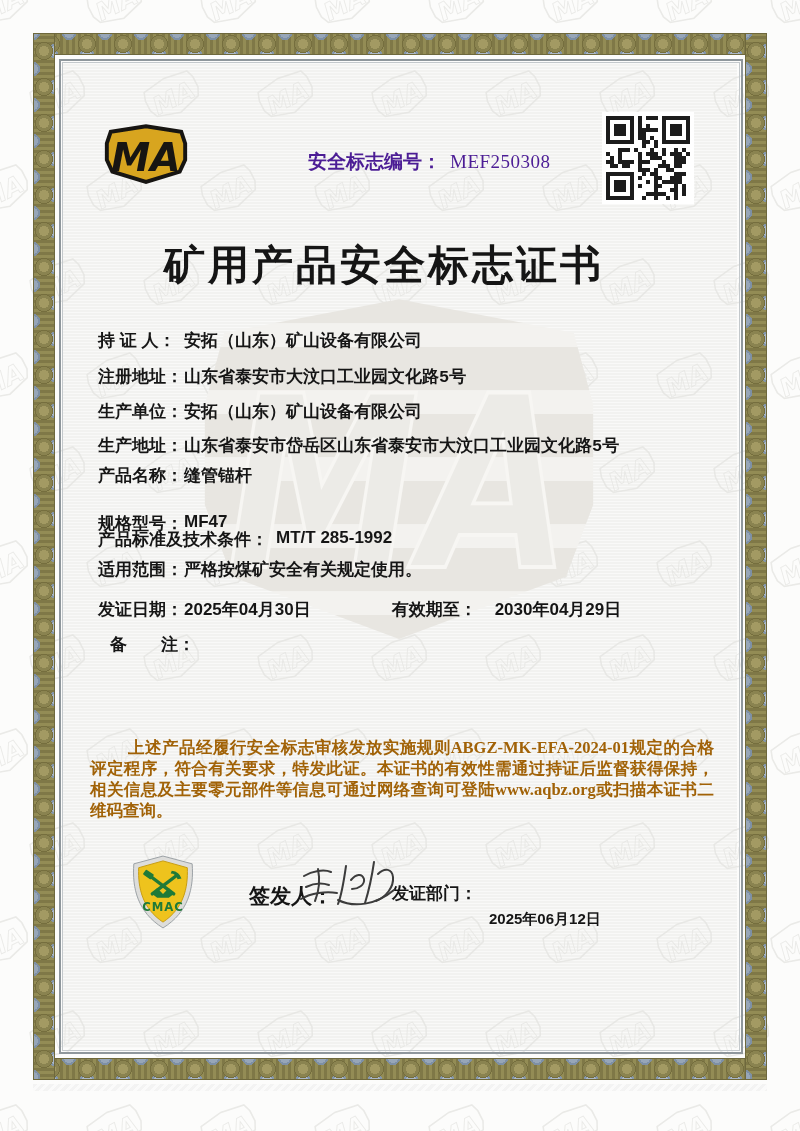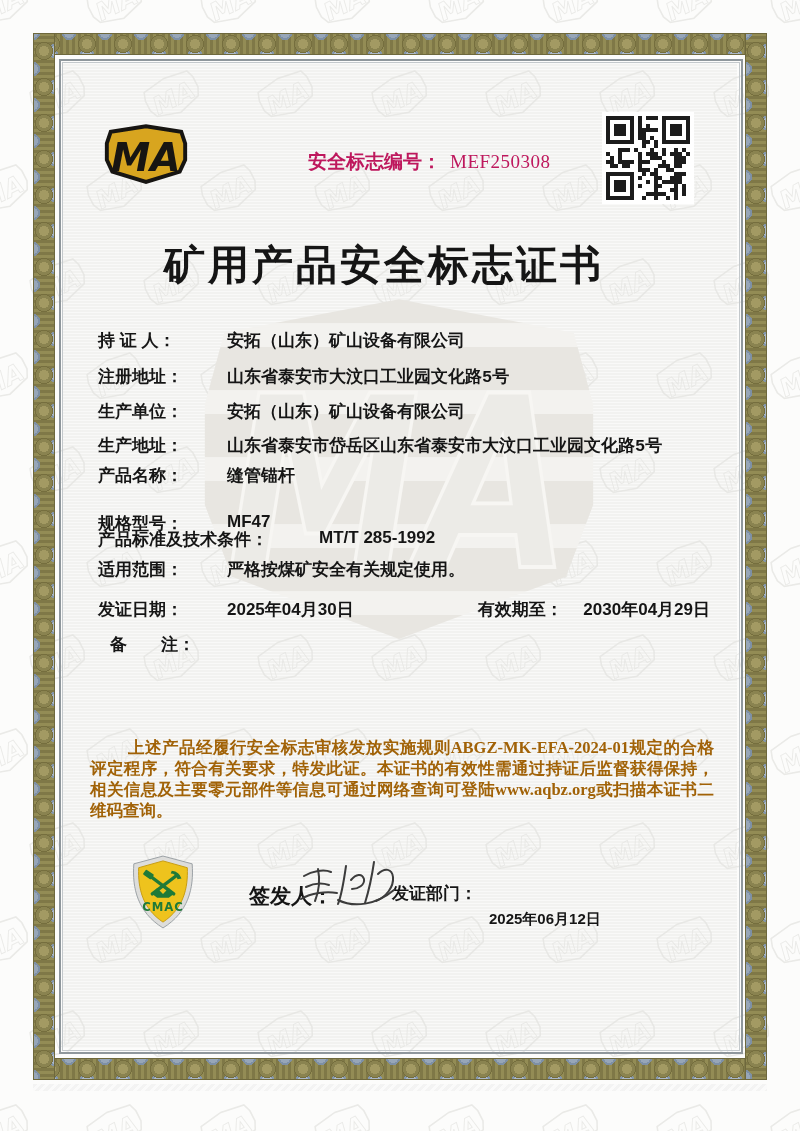--- a/index.html
+++ b/index.html
@@ -35,31 +35,31 @@
   .frame{position:absolute;left:59px;top:59px;width:680px;height:991px;z-index:2;
      border:2px solid #8f979c;pointer-events:none;}
   .frame-inner{position:absolute;inset:1px;border:1px solid #c3c8cb;}
   .content-bg{position:absolute;left:63px;top:63px;width:674px;height:985px;z-index:0;
      background:
        repeating-linear-gradient(0deg, rgba(255,255,255,.55) 0 1px, rgba(0,0,0,0) 1px 3px),
        #f2f2f0;}
   
   .ma-logo{position:absolute;left:99px;top:123px;z-index:3;}
   .certno{position:absolute;left:308px;top:149px;z-index:3;
-     font-family:"Liberation Serif","DejaVu Serif",serif;font-size:19px;color:#be185d;}
+     font-family:"Liberation Serif","DejaVu Serif",serif;font-size:19px;color:#4c1d95;}
   .certno .lbl{font-weight:700;}
   .certno .val{margin-left:9px;letter-spacing:.5px;}
   .qr{position:absolute;left:602px;top:112px;z-index:3;background:#fff;padding:4px;}
   
   .title{position:absolute;left:0;top:238px;width:100%;text-align:center;z-index:3;
      font-family:"Liberation Serif","DejaVu Serif",serif;
      font-size:41px;font-weight:900;color:#151515;letter-spacing:3px;transform:translateX(-16px);}
   
   .row{position:absolute;left:98px;z-index:3;display:flex;align-items:flex-start;
-     font-size:17px;font-weight:700;color:#151515;width:612px;gap:43px;}
+     font-size:17px;font-weight:700;color:#151515;width:612px;}
   .row .label{min-width:86px;white-space:nowrap;}
   .row .value{white-space:nowrap;}
   .row .value.kai{font-family:Liberation Mono, monospace;}
   .r0{top:329px;} .r1{top:365px;} .r2{top:400px;} .r3{top:434px;}
   .r4{top:464px;} .r5{top:496px;margin-top:16px;} .r6{top:528px;} .r7{top:558px;}
   .row-date{top:598px;}
   .row-date .label2{margin-left:81px;min-width:0;white-space:nowrap;}
   .row-date .value2{margin-left:18px;white-space:nowrap;}
   .row-remark{top:633px;margin-left:12px;}
   

